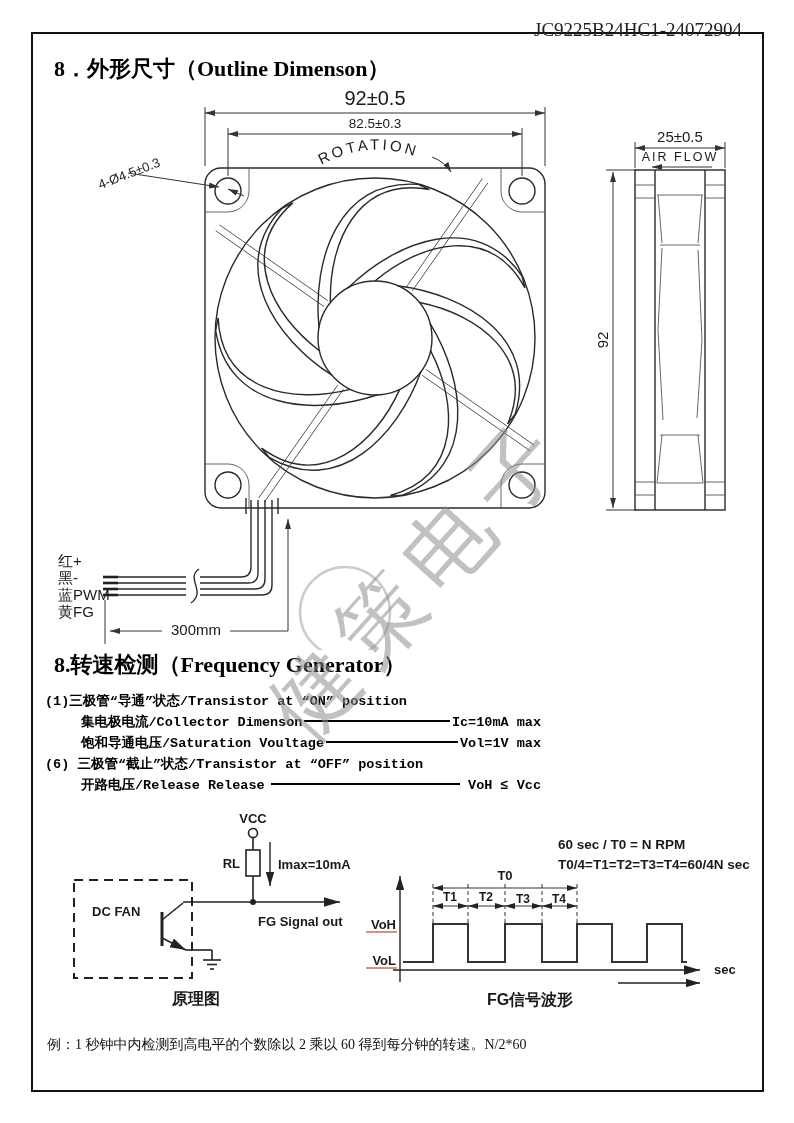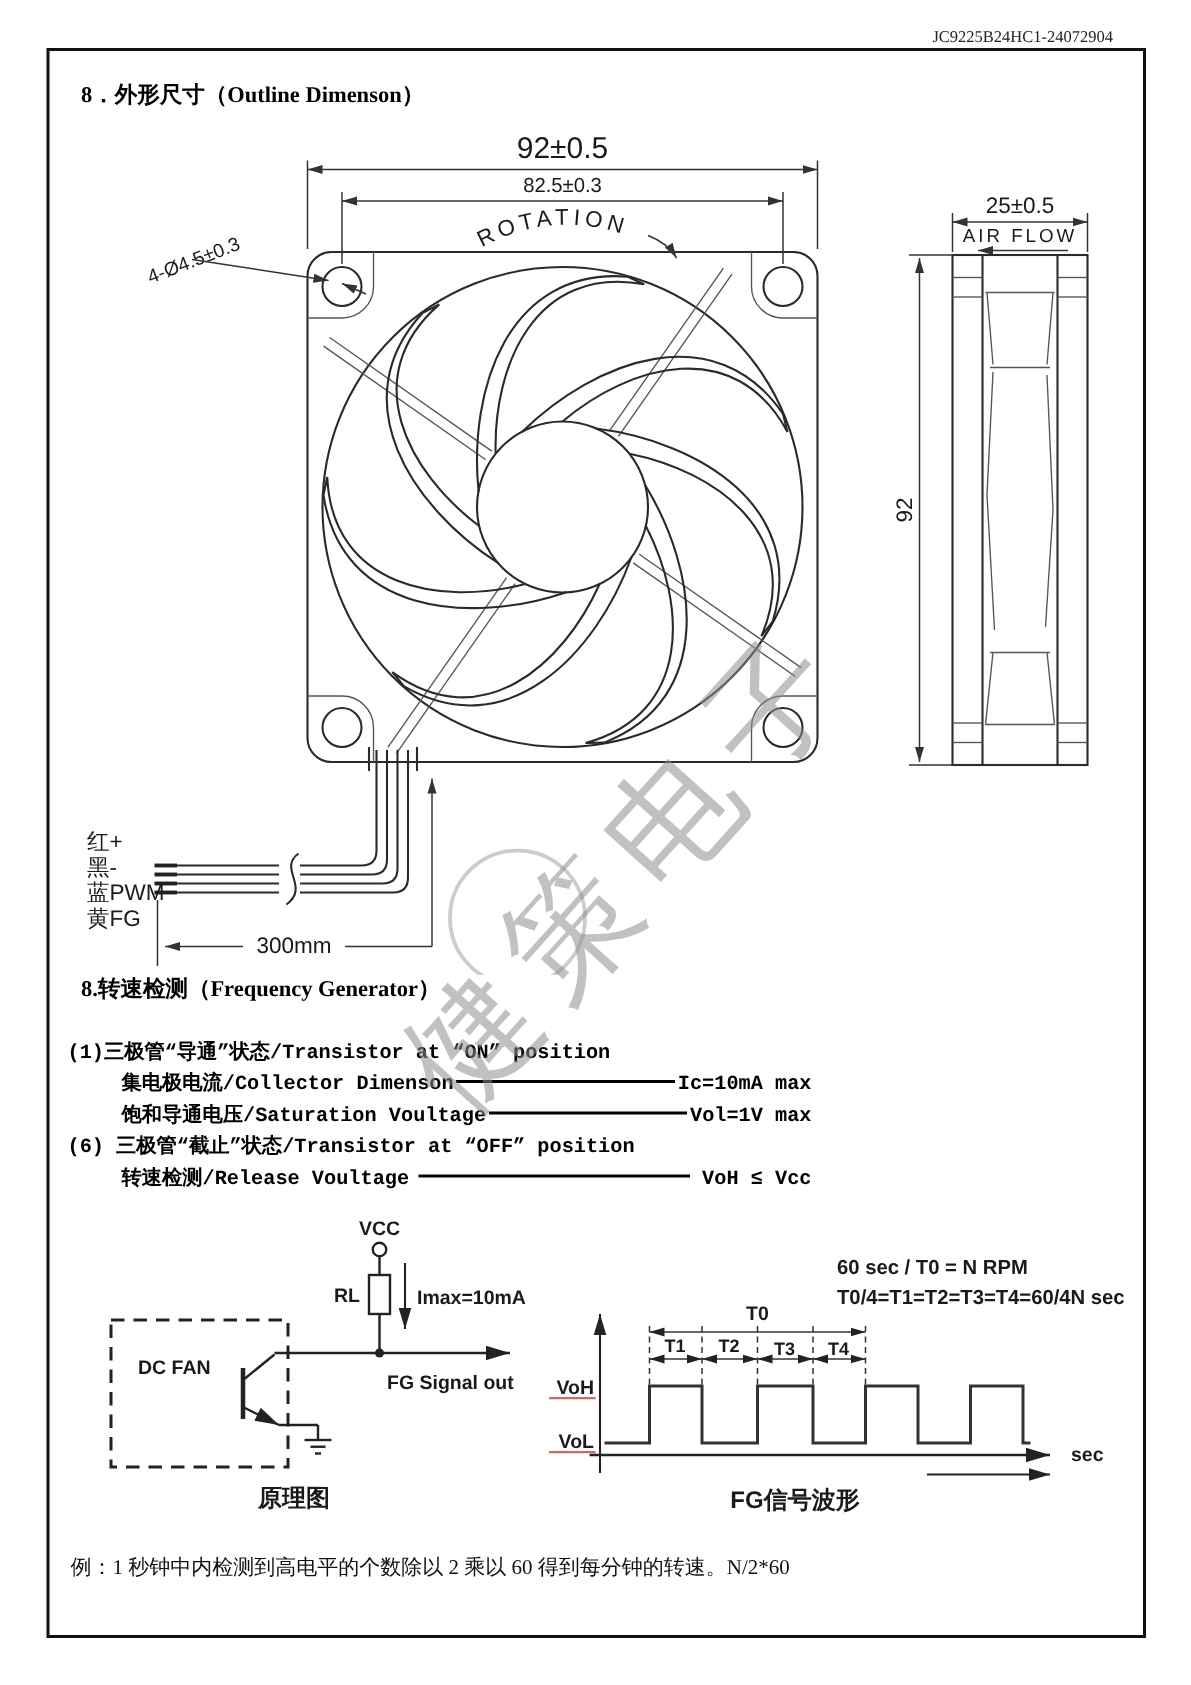--- a/index.html
+++ b/index.html
@@ -1,20 +1,20 @@
 <!DOCTYPE html>
 <html><head>
 <meta charset="utf-8">
 <style>
   html,body{margin:0;padding:0;background:#fff;}
   .page{position:relative;width:794px;height:1123px;background:#fff;overflow:hidden;
         font-family:"Liberation Sans",sans-serif;color:#1a1a1a;}
   .frame{position:absolute;left:31px;top:32px;width:729px;height:1056px;border:2.5px solid #111;}
-  .docnum{position:absolute;top:19px;right:52px;font-family:"Liberation Serif",serif;font-size:11px;color:#222;}
-  .sec-title{position:absolute;left:54px;font-family:"Liberation Serif",serif;font-weight:bold;font-size:15px;color:#000;}
+  .docnum{position:absolute;top:19px;right:52px;font-family:"Liberation Serif",serif;font-size:19px;color:#222;}
+  .sec-title{position:absolute;left:54px;font-family:"Liberation Serif",serif;font-weight:bold;font-size:22px;color:#000;}
   #t8{top:54px;} #t9{top:650px;}
   .specs{position:absolute;left:45px;top:692px;width:496px;font-family:Liberation Mono, monospace;
          font-weight:bold;font-size:13.5px;color:#000;}
   .specs .row{display:flex;align-items:baseline;height:21px;white-space:nowrap;}
   .specs .ind{padding-left:36px;}
   .specs .fill{flex:1;border-bottom:2px solid #000;transform:translateY(-4px);margin:0 2px;}
   .specs .fill.gap{margin:0 8px 0 6px;}
   .note{position:absolute;left:47px;top:1036px;width:712px;font-family:"Liberation Serif",serif;
         font-size:14px;color:#111;white-space:nowrap;}
   .wm{position:absolute;left:286px;top:668px;z-index:3;pointer-events:none;
@@ -183,21 +183,21 @@
       <span class="fill"></span>
       <span>Ic=10mA max</span>
     </div>
     <div class="row ind">
       <span>饱和导通电压/Saturation Voultage</span>
       <span class="fill"></span>
       <span>Vol=1V max</span>
     </div>
     <div class="row">(6) 三极管“截止”状态/Transistor at “OFF” position</div>
     <div class="row ind">
-      <span>转速检测/Release Voultage</span>
+      <span>开路电压/Release Release</span>
       <span class="fill gap"></span>
       <span>VoH ≤ Vcc</span>
     </div>
   </div>
 
   <svg style="top:800px" width="794" height="240" viewBox="0 800 794 240">
     <defs>
       <marker id="a2" markerWidth="11" markerHeight="8" refX="10" refY="4" orient="auto-start-reverse">
         <path d="M0,1 L10,4 L0,7 Z" fill="#222"></path>
       </marker>

